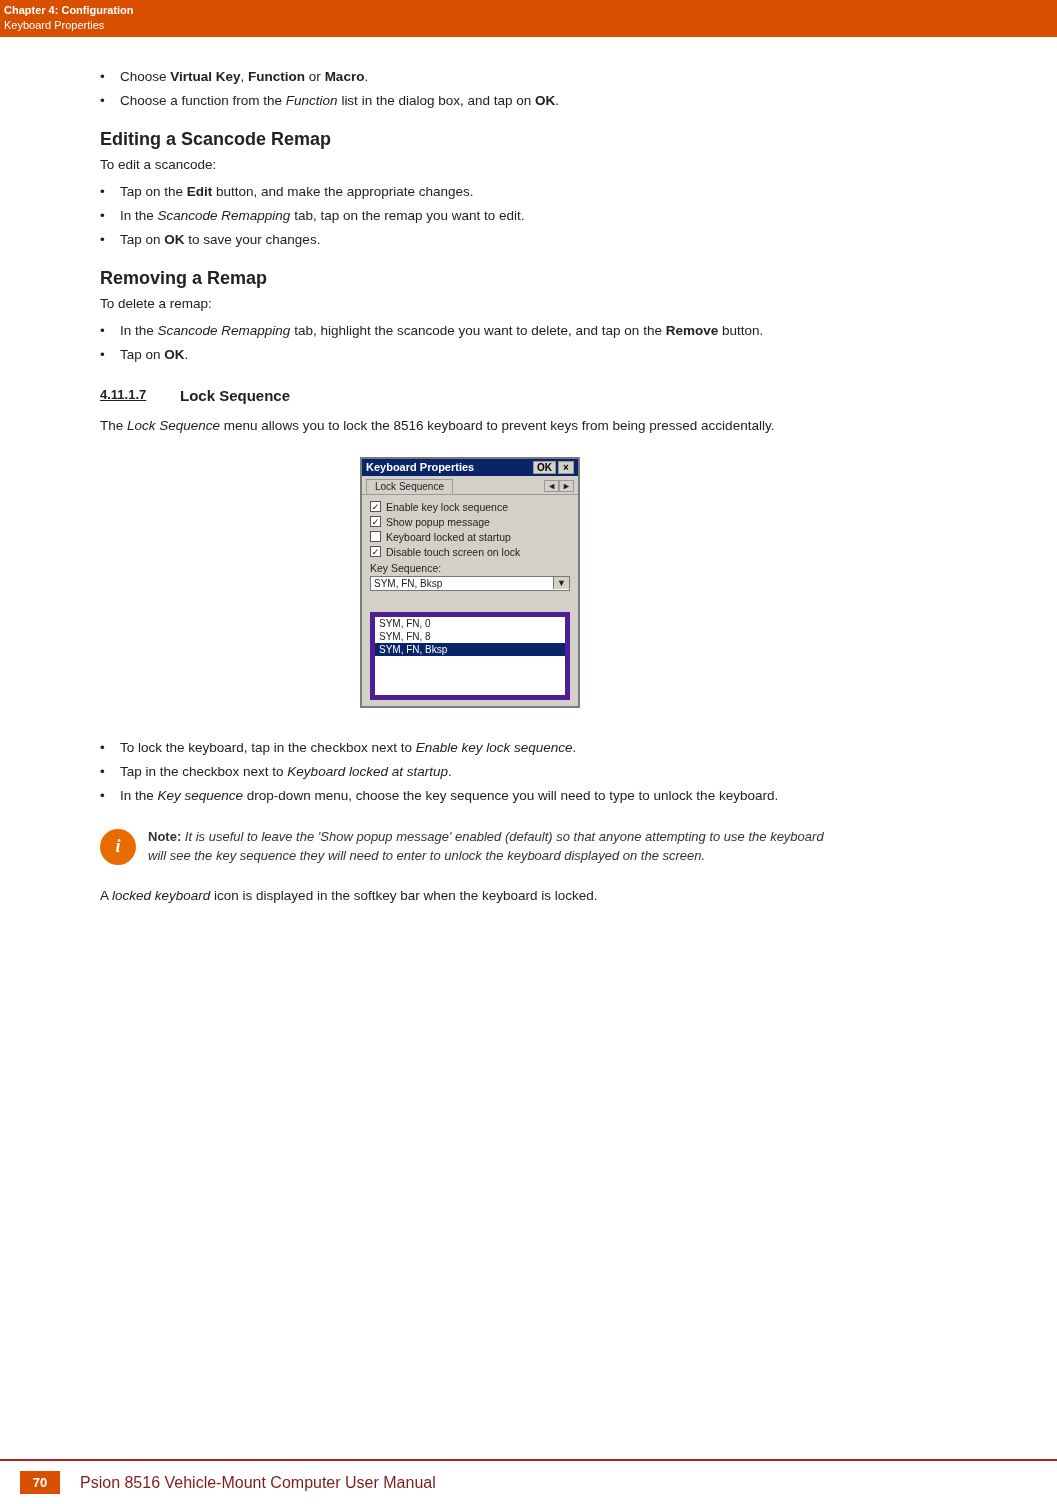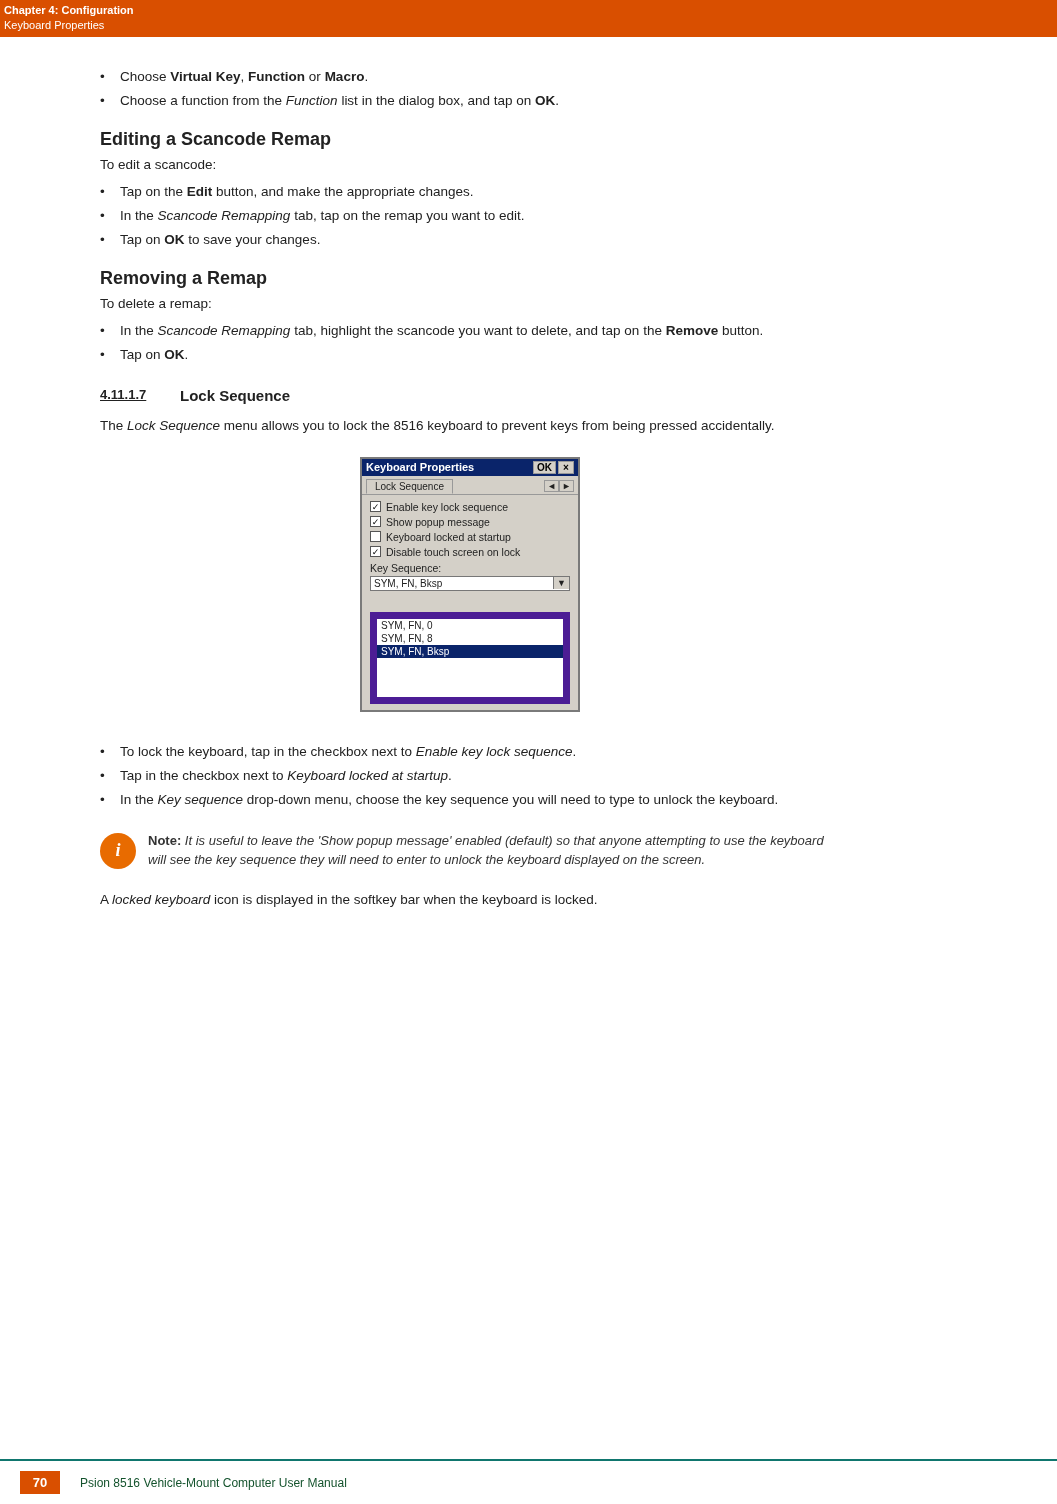--- a/index.html
+++ b/index.html
@@ -203,21 +203,21 @@
       padding: 1px 3px;
       font-size: 10px;
     }
     .dialog-dropdown-arrow {
       background: #d4d0c8;
       border-left: 1px solid #777;
       padding: 1px 3px;
       font-size: 9px;
     }
     .dialog-listbox {
-      border: 7px solid #4c1d95;
+      border: 5px solid #4c1d95;
       background: #fff;
       width: 100%;
       font-size: 10px;
       margin-top: 21px;
     }
     .dialog-listbox-item {
       padding: 1px 4px;
     }
     .dialog-listbox-item.selected {
       background: #0a246a;
@@ -259,39 +259,39 @@
       font-style: normal;
       font-weight: bold;
     }
 
     
     .page-footer {
       position: absolute;
       bottom: 0;
       left: 0;
       right: 0;
-      border-top: 2px solid #0f766e;
+      border-top: 2px solid #b91c1c;
       padding: 10px 20px;
       display: flex;
       align-items: center;
       justify-content: flex-start;
       gap: 20px;
     }
     .page-number {
       background: #d94f00;
       color: #fff;
       font-size: 13px;
       font-weight: bold;
       padding: 4px 12px;
       min-width: 40px;
       text-align: center;
     }
     .footer-product {
-      font-size: 12px;
-      color: #14532d;
+      font-size: 16px;
+      color: #7f1d1d;
     }
 
     b, strong { font-weight: bold; }
     em, i { font-style: italic; }
   </style>
 </head>
 <body>
 
 <div class="top-header">
   <div class="chapter-title">Chapter 4:  Configuration</div>

